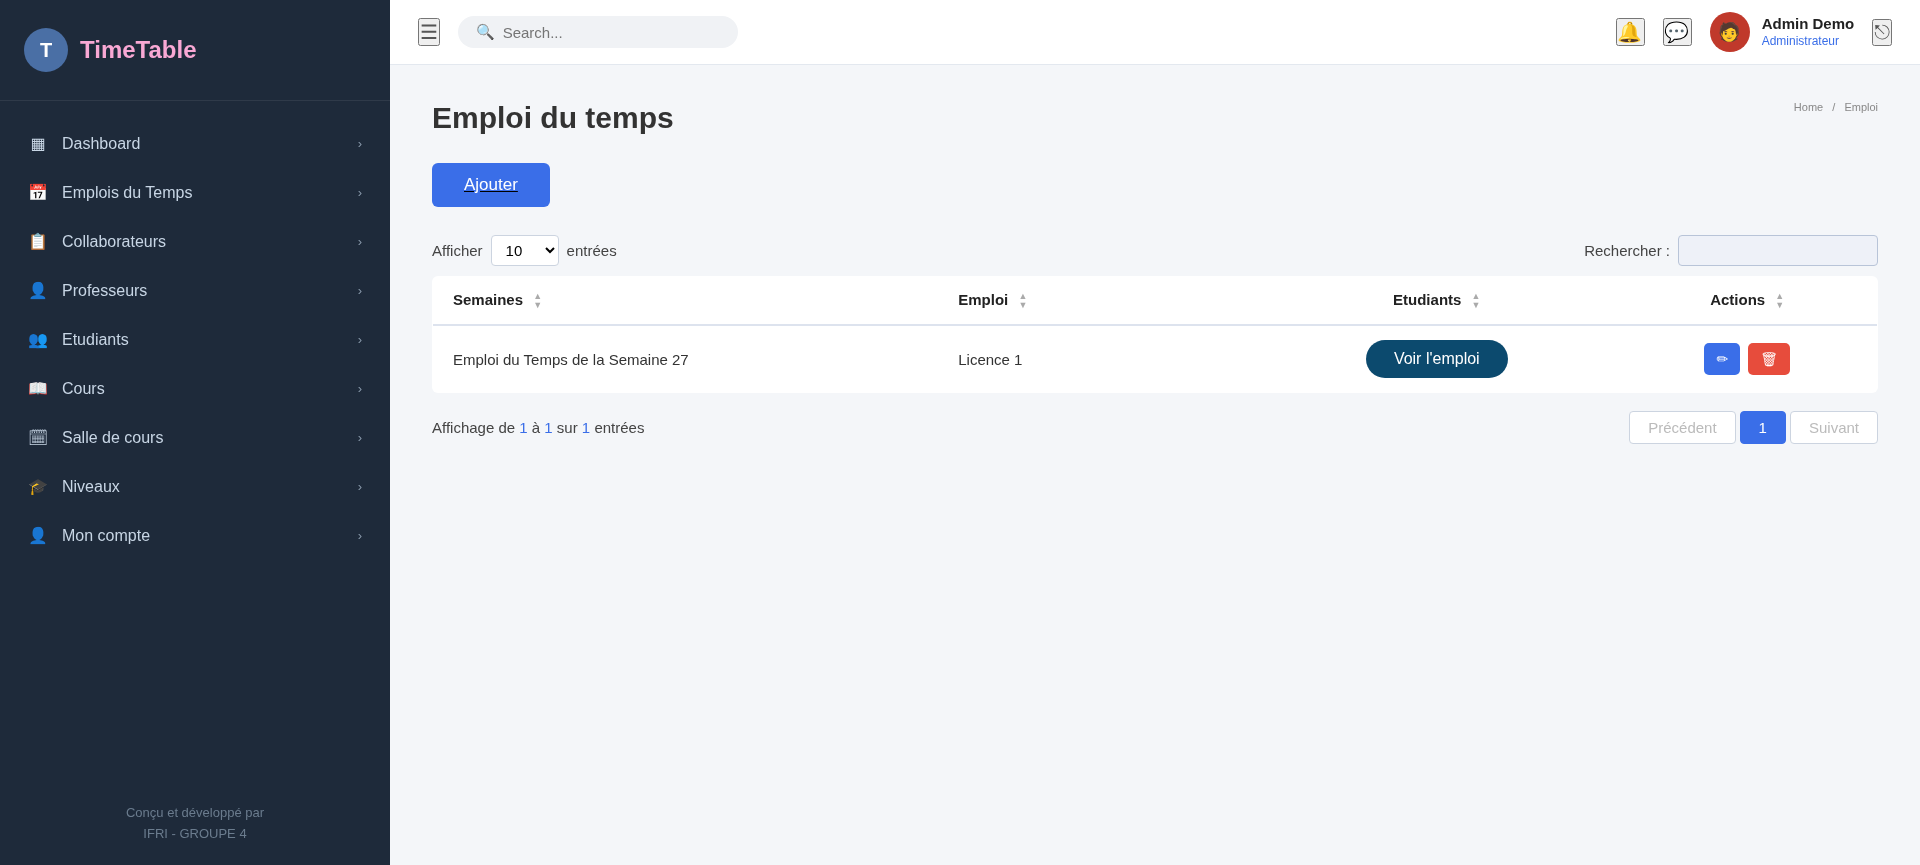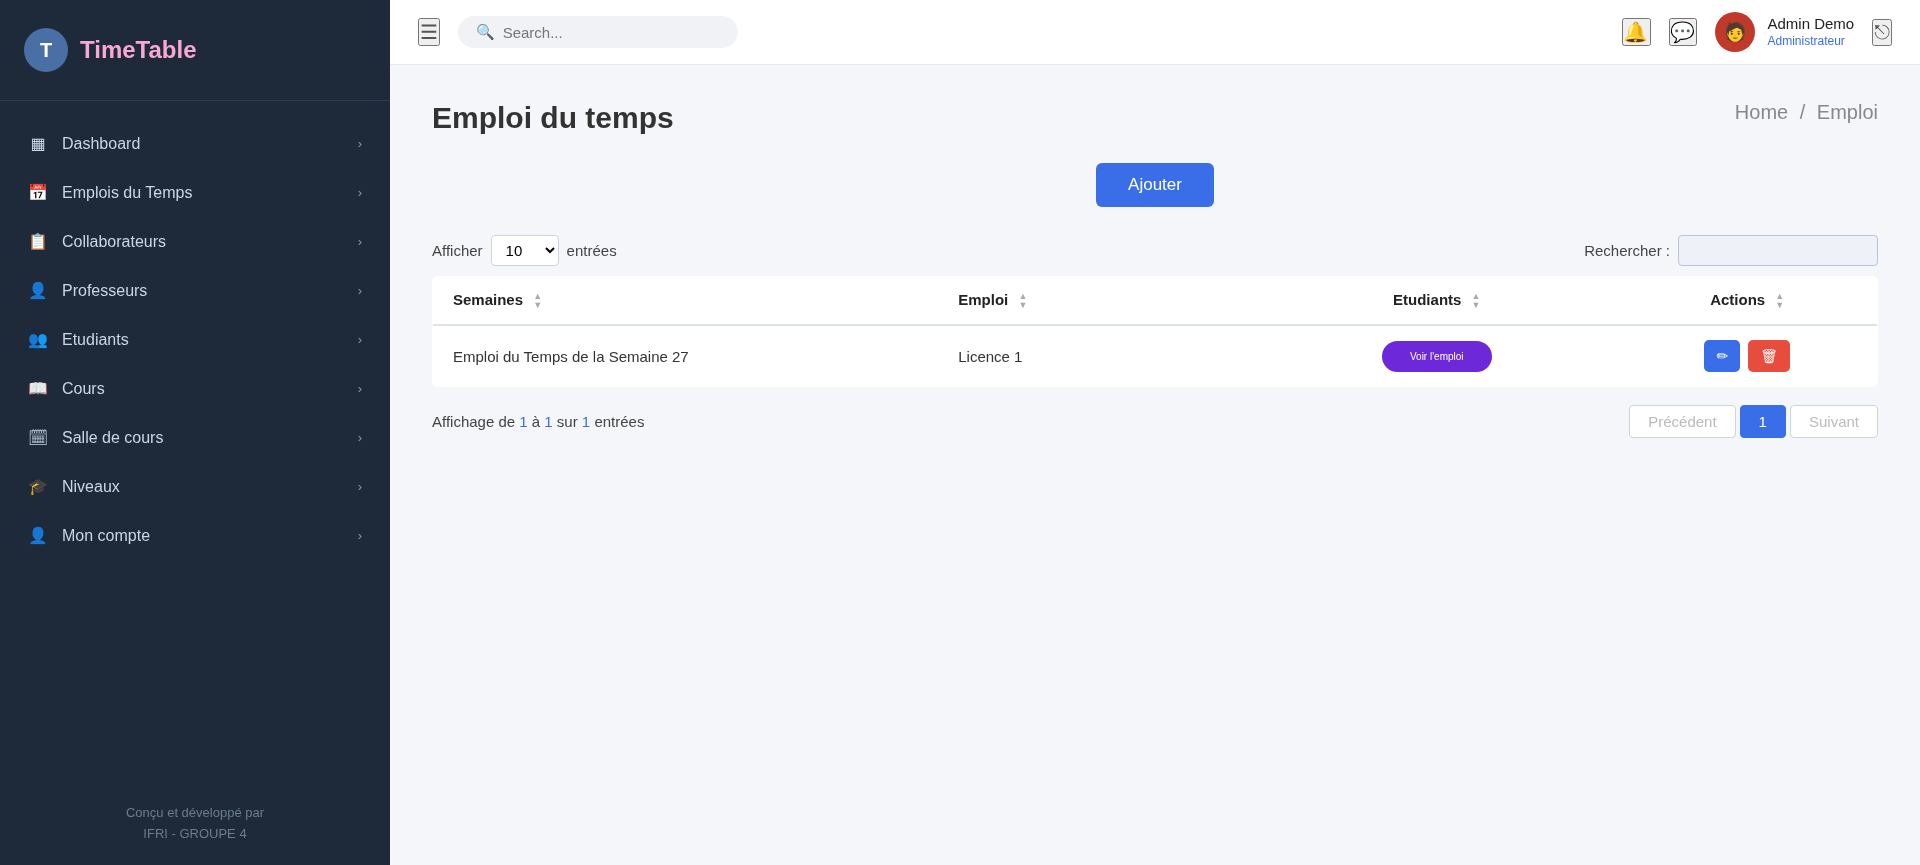--- a/index.html
+++ b/index.html
@@ -118,46 +118,47 @@
       display: flex; align-items: center; gap: 12px; cursor: pointer;
     }
     .topbar-avatar {
       width: 40px; height: 40px; border-radius: 50%;
       background: #c0392b;
       display: flex; align-items: center; justify-content: center;
       font-size: 18px;
       overflow: hidden;
     }
     .topbar-user-info { line-height: 1.3; }
-    .topbar-user-name { font-size: 15px; font-weight: 400; color: #222; }
+    .topbar-user-name { font-size: 15px; font-weight: 700; color: #222; }
     .topbar-user-role { font-size: 12px; color: #3a6ee8; }
     .topbar-logout { font-size: 20px; color: #555; cursor: pointer; }
 
     
     .content {
       flex: 1;
       padding: 36px 42px;
       overflow-y: auto;
       background: #f4f6f9;
     }
     .page-header {
       display: flex;
       align-items: flex-start;
       justify-content: space-between;
       margin-bottom: 28px;
     }
     .page-title { font-size: 30px; color: #333; font-weight: 700; }
-    .breadcrumb { font-size: 20px; color: #888; }
+    .breadcrumb { font-size: 11px; color: #888; }
     .breadcrumb span { color: #888; }
     .breadcrumb .bc-separator { margin: 0 6px; }
 
     .add-btn-row {
       display: flex;
-      justify-content: center;
+      justify-content: flex-start;
       margin-bottom: 28px;
+      text-decoration: underline;
     }
     .btn-add {
       background: #3a6ee8;
       color: #fff;
       border: none;
       border-radius: 6px;
       padding: 12px 32px;
       font-size: 17px;
       cursor: pointer;
       font-weight: 500;
@@ -225,26 +226,26 @@
     .data-table tr:last-child td { border-bottom: none; }
 
     .col-semaines { width: 35%; }
     .col-classe { width: 22%; }
     .col-visualiser { width: 25%; text-align: center; }
     .col-actions { width: 18%; text-align: center; }
 
     th.col-visualiser, th.col-actions { text-align: center; }
 
     .btn-voir {
-      background: #6d28d9;
+      background: #0c4a6e;
       color: #fff;
       border: none;
       border-radius: 24px;
       padding: 10px 28px;
-      font-size: 10px;
+      font-size: 16px;
       cursor: pointer;
       font-weight: 500;
     }
 
     .action-buttons { display: flex; gap: 8px; justify-content: center; }
     .btn-edit {
       background: #3a6ee8; color: #fff; border: none;
       border-radius: 5px; padding: 8px 12px; cursor: pointer; font-size: 14px;
     }
     .btn-delete {

